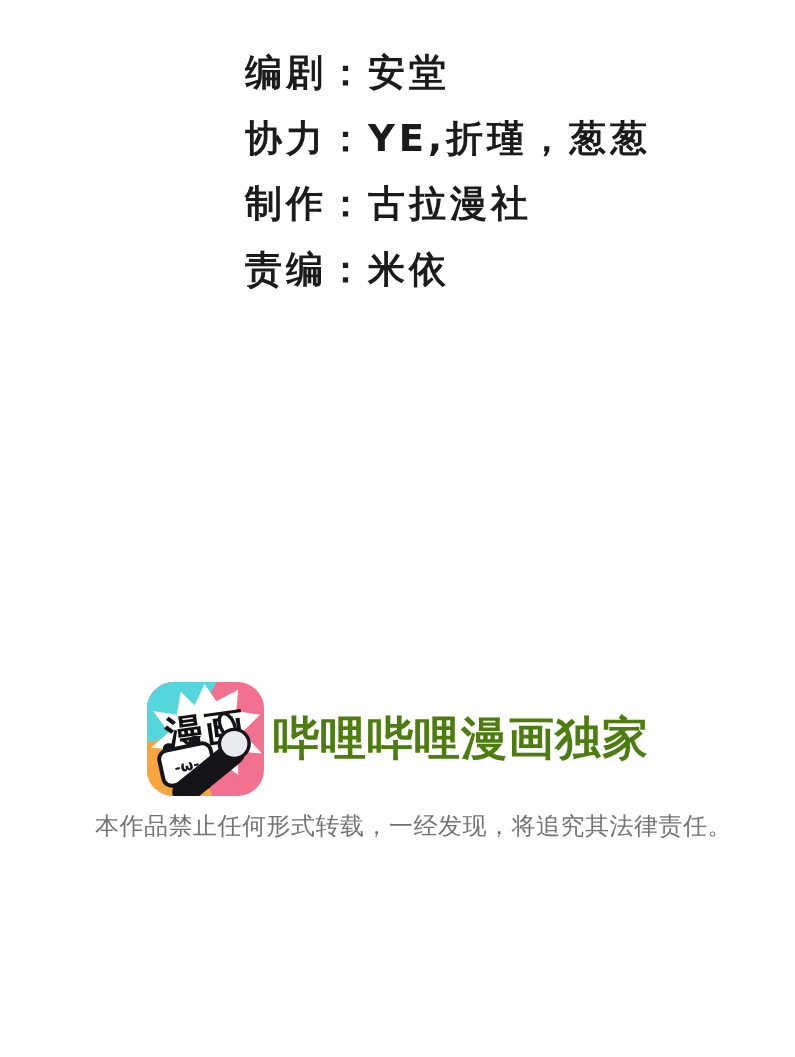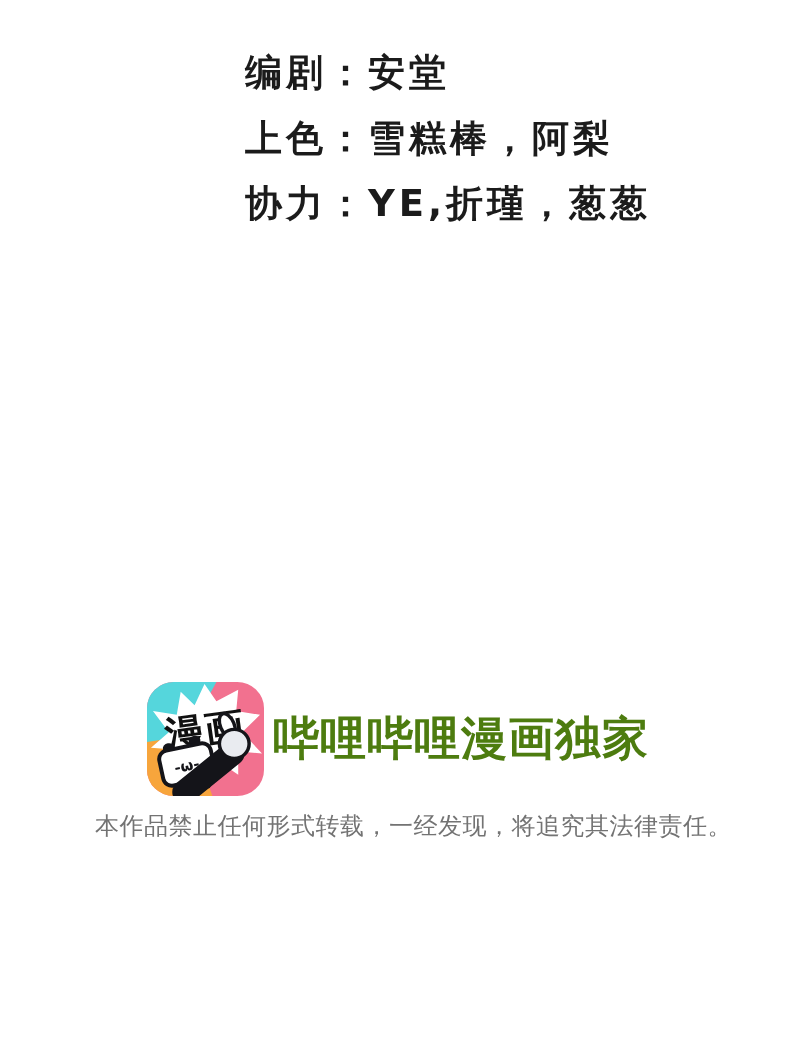--- a/index.html
+++ b/index.html
@@ -58,22 +58,23 @@
     font-weight: bold;
   }
 </style>
 </head>
 <body>
 
 <div class="page">
 
   <div class="credits">
     <div class="credit-line">编剧：安堂</div>
-    <div class="credit-line">上色：雪糕棒，阿梨</div>
     <div class="credit-line">协力：YE,折瑾，葱葱</div>
+    <div class="credit-line">制作：古拉漫社</div>
+    <div class="credit-line">责编：米依</div>
   </div>
 
   <div class="brand-row">
     <svg class="app-icon" width="117" height="114" viewBox="0 0 118 118" preserveAspectRatio="none">
       <defs>
         <clipPath id="iconClip">
             <rect width="118" height="118" rx="27"></rect>
           </clipPath>
       </defs>
       <g clip-path="url(#iconClip)">

